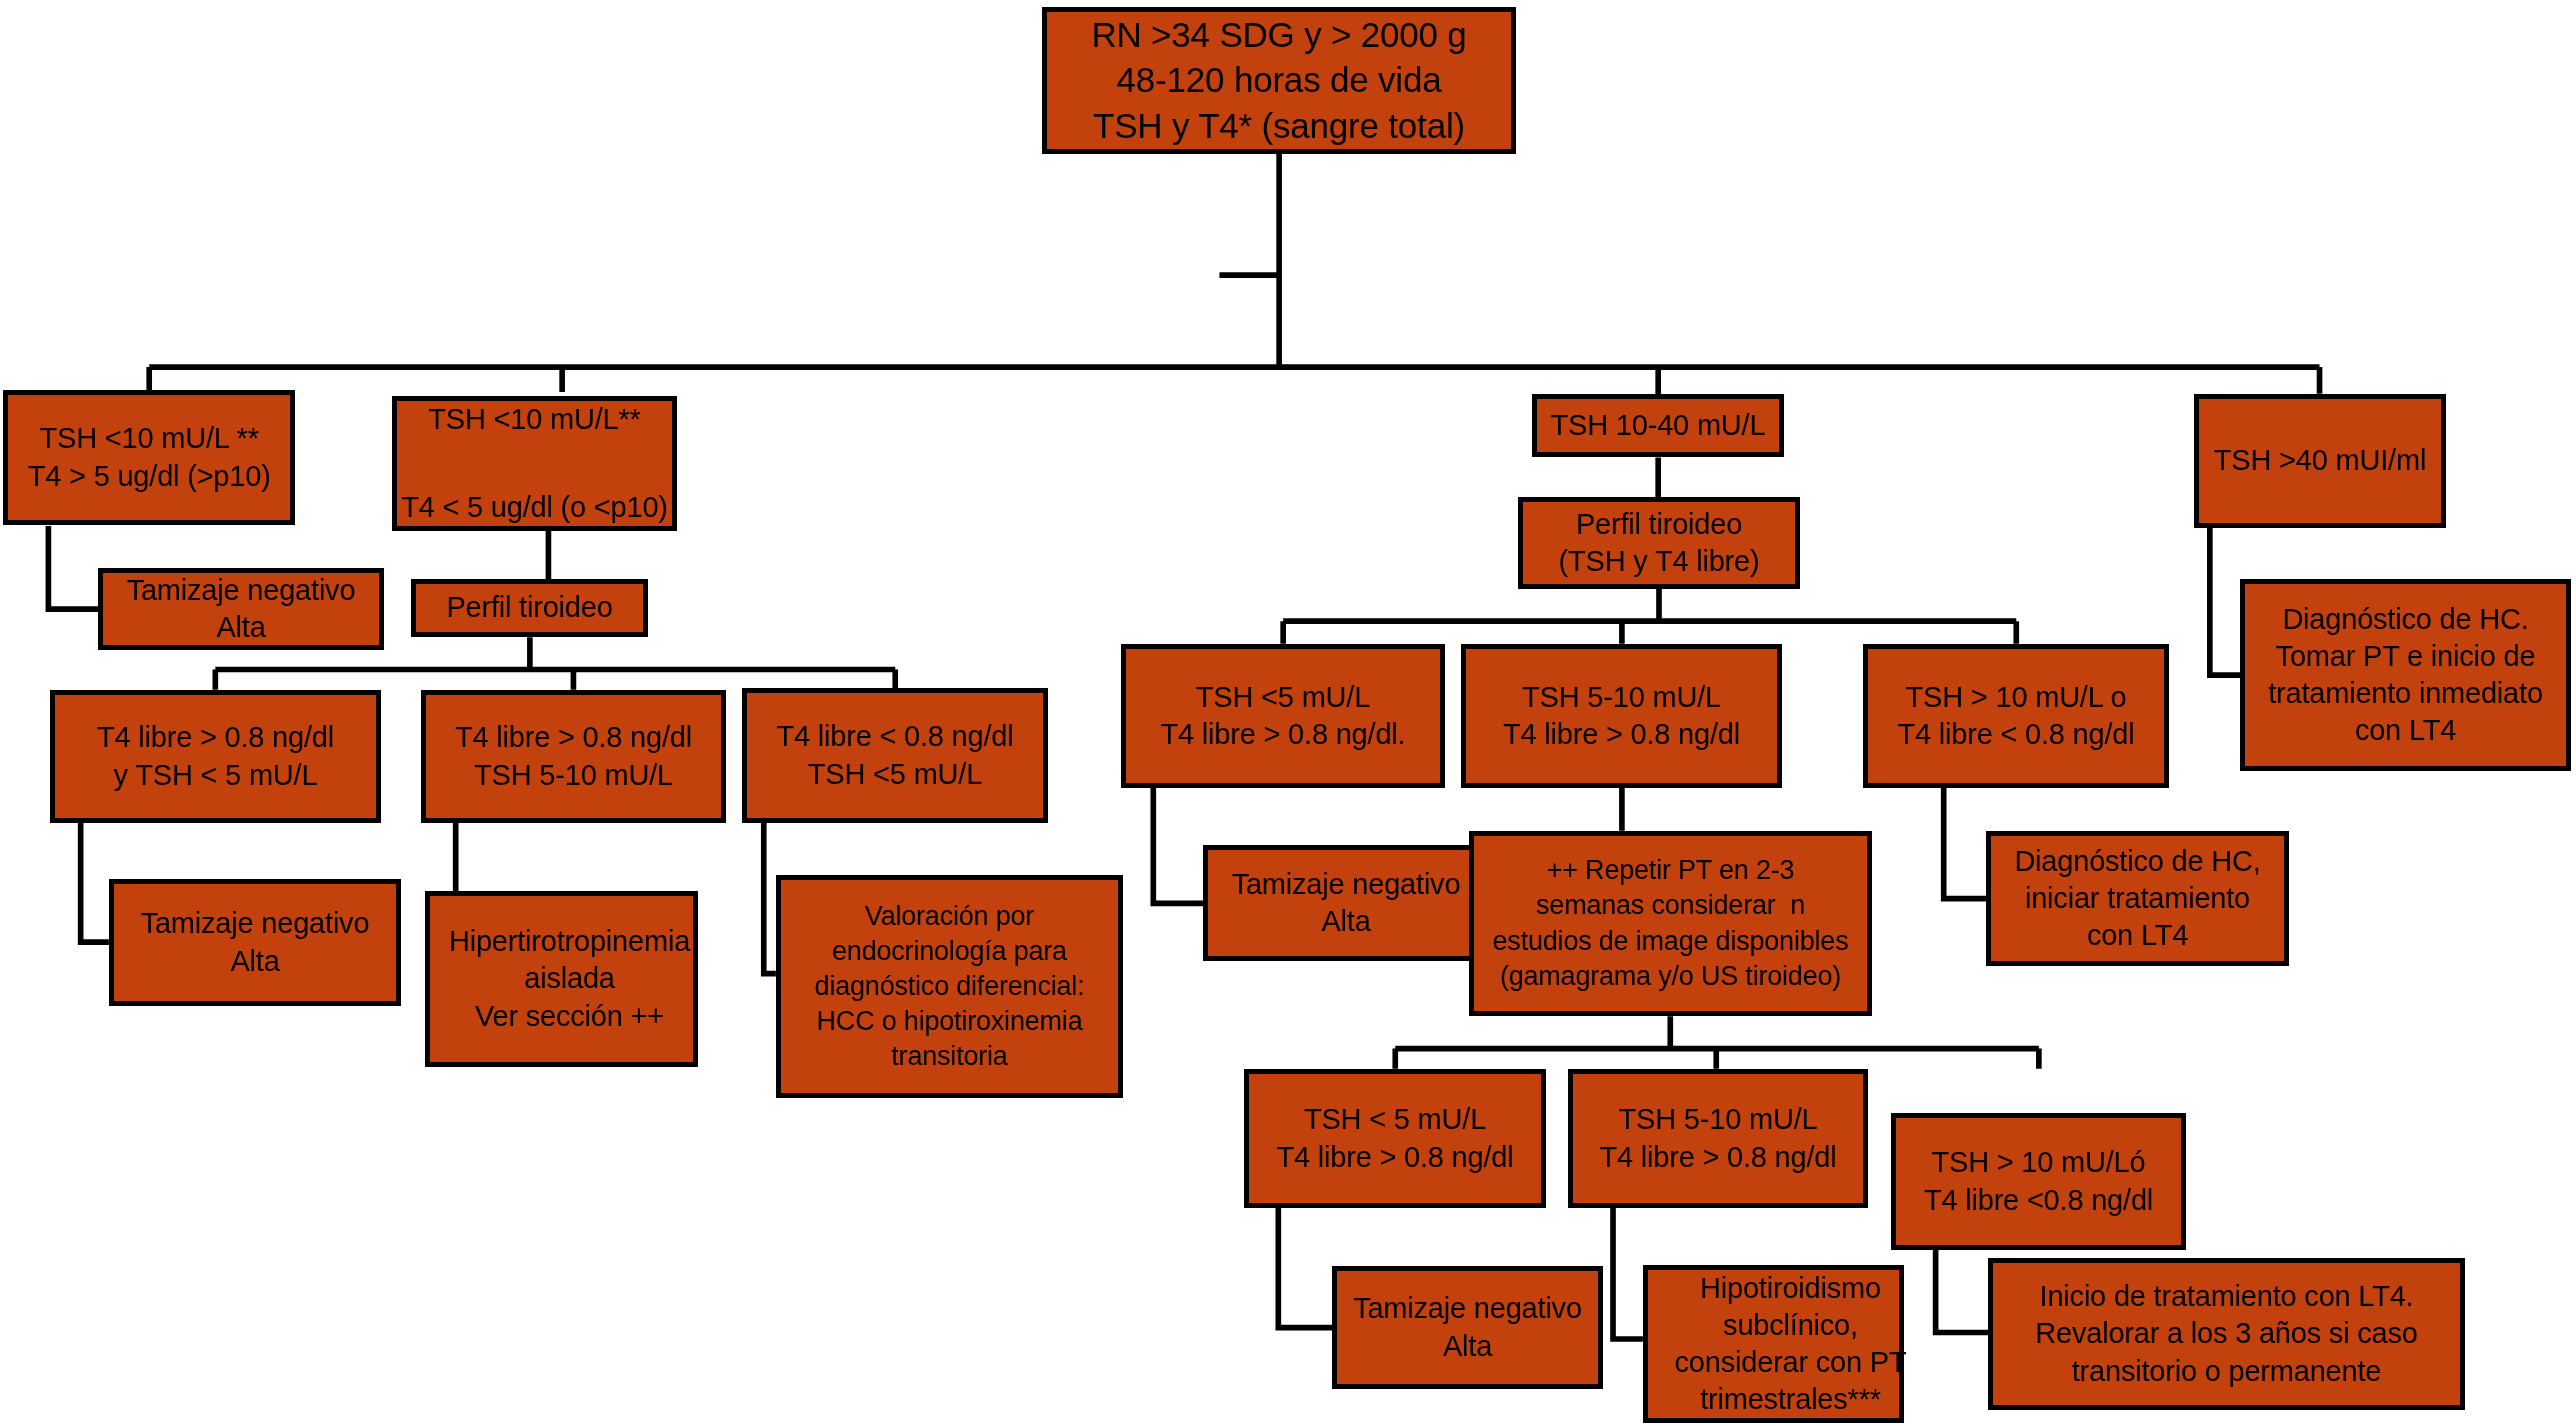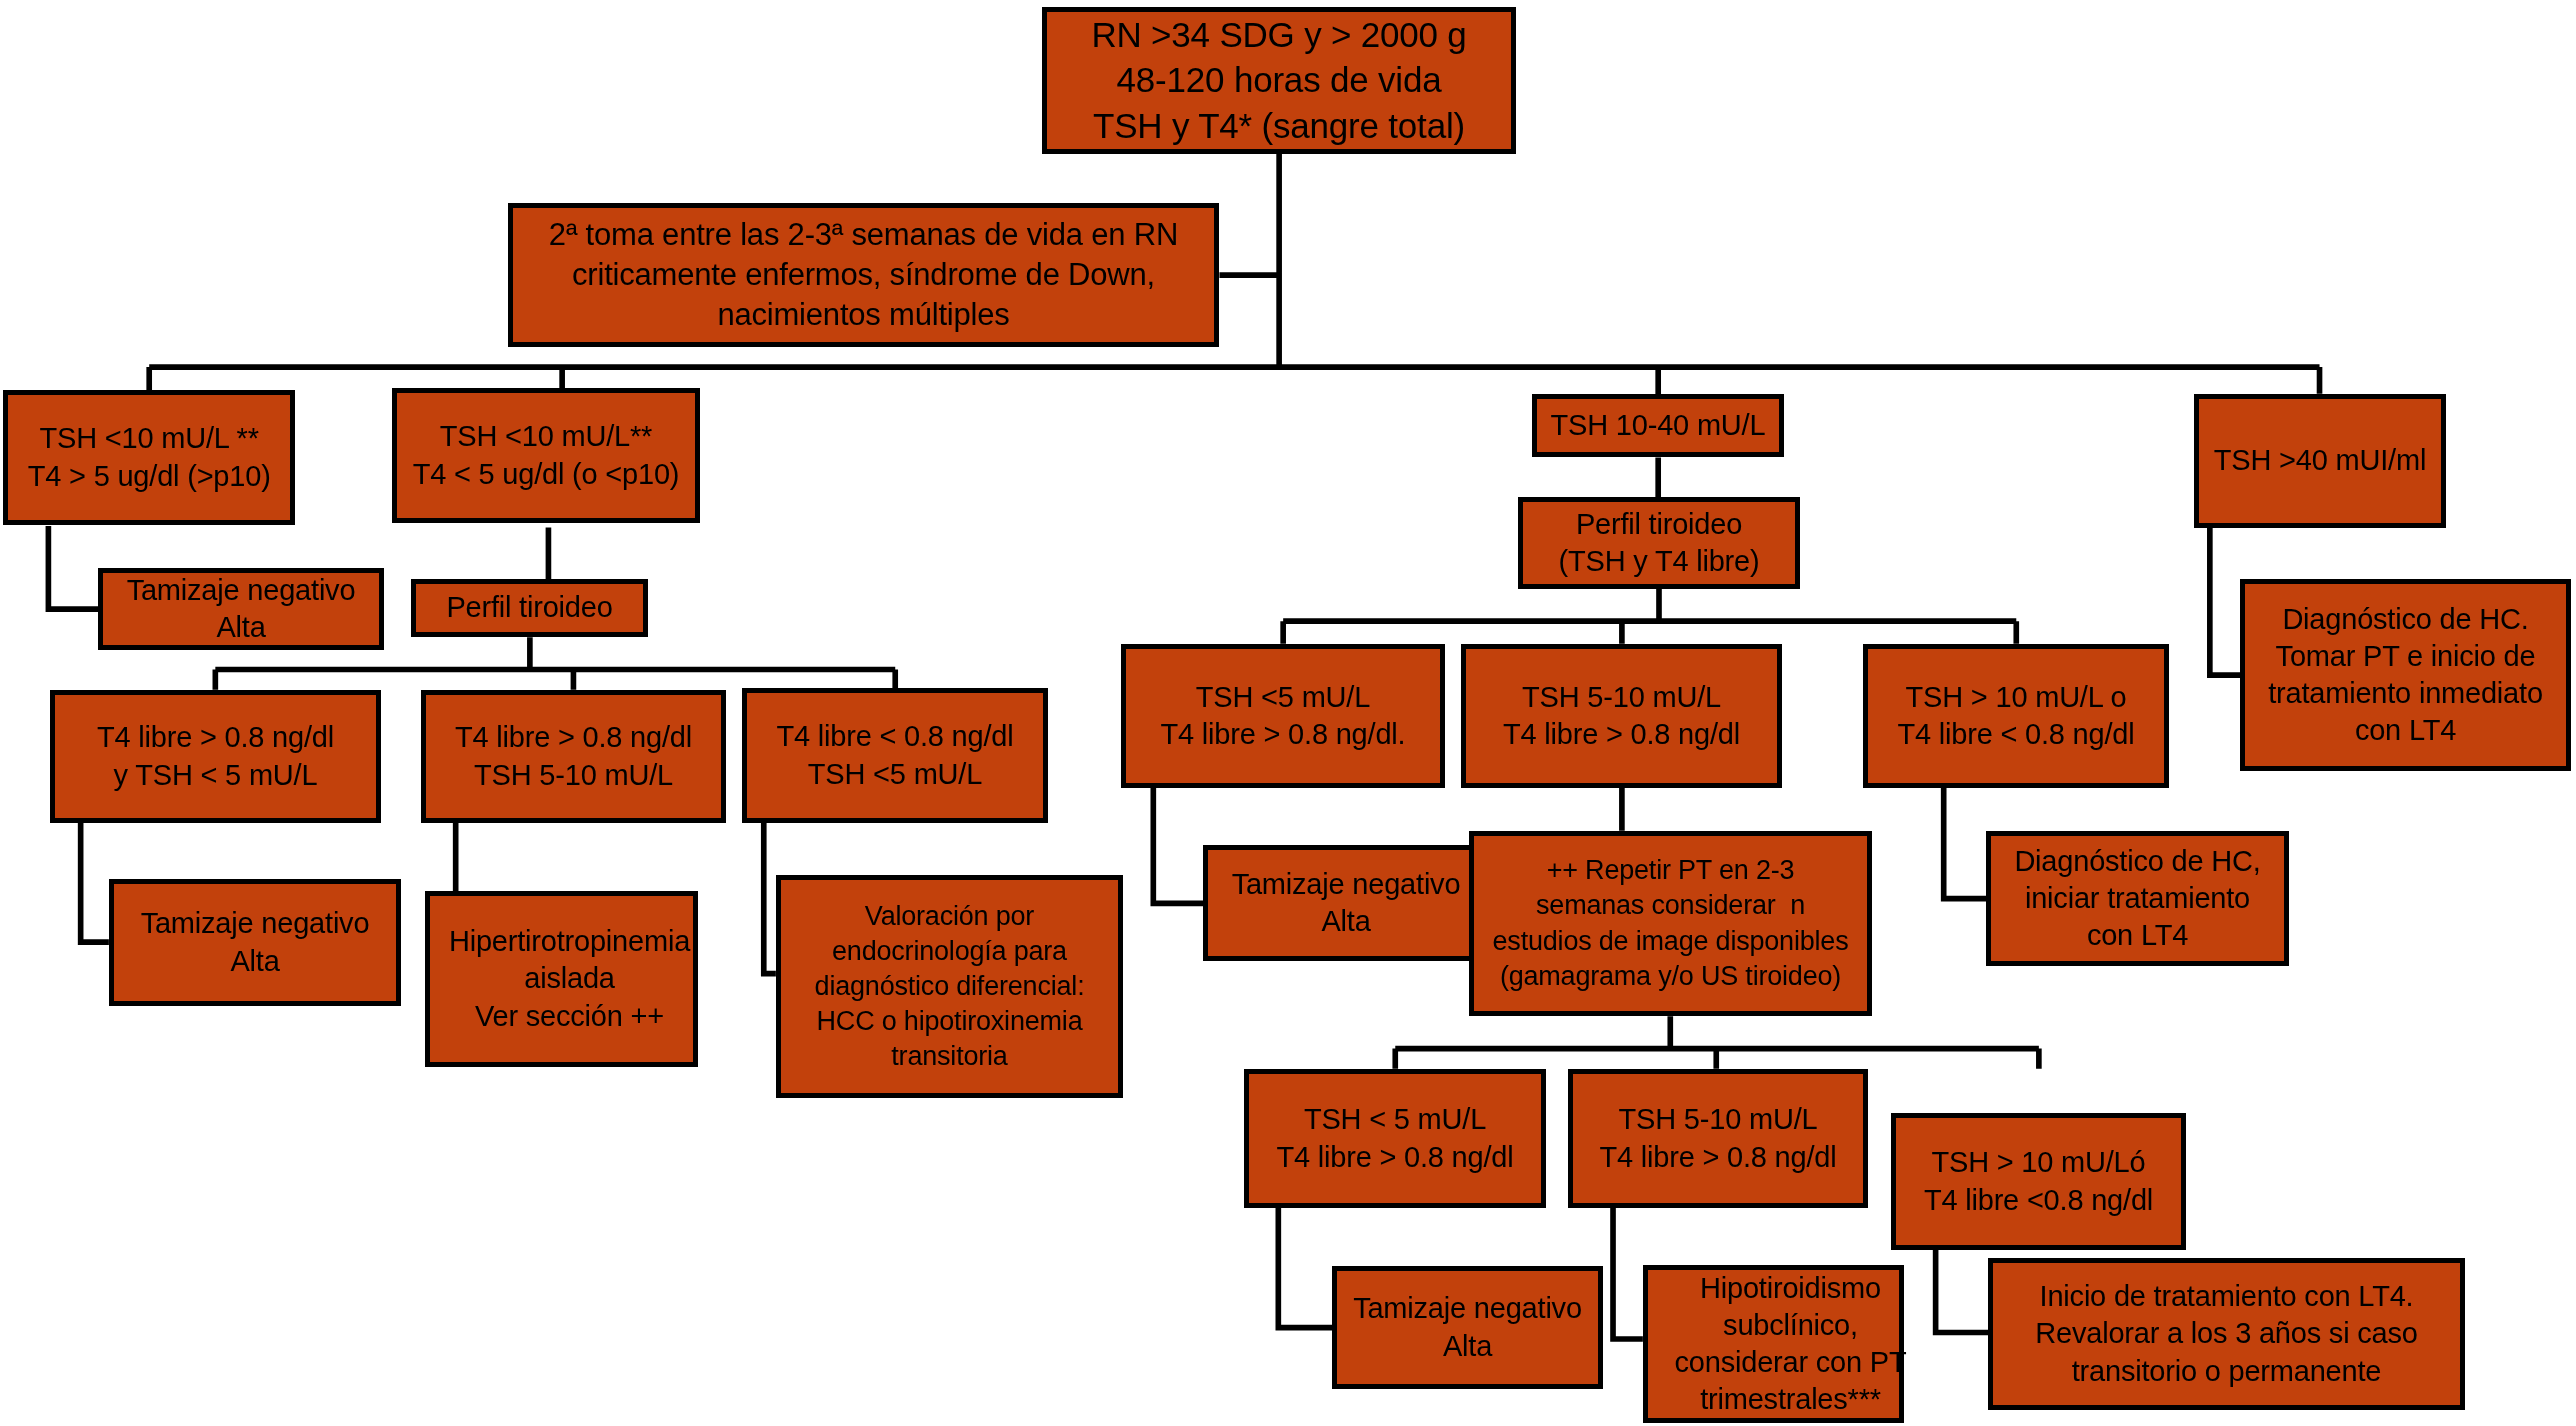--- a/index.html
+++ b/index.html
@@ -32,37 +32,32 @@
              M2071 1260 V1300 M1730 1300 H2528 M1730 1300 V1325 M2128 1300 V1325 M2528 1300 V1325
              M1585 1497 V1646 H1652 M2000 1497 V1660 H2037 M2400 1495 V1652 H2465" fill="none" stroke="#000" stroke-width="7"></path>
   </svg>
 
   <div class="box fs42" style="left:1042px;top:6.5px;width:474px;height:147px;">
     <span>RN &gt;34 SDG y &gt; 2000 g</span>
     <span>48-120 horas de vida</span>
     <span>TSH y T4* (sangre total)</span>
   </div>
 
-  <div class="box fs38" style="left:508px;top:203px;width:711px;height:144px;">
-    <span>2ª toma entre las 2-3ª semanas de vida en RN</span>
-    <span>criticamente enfermos, síndrome de Down,</span>
-    <span>nacimientos múltiples</span>
-  </div>
 
   <div class="box" style="left:3.2px;top:390px;width:292px;height:135px;">
     <span>TSH &lt;10 mU/L **</span>
     <span>T4 &gt; 5 ug/dl (&gt;p10)</span>
   </div>
 
   <div class="box" style="left:98px;top:568px;width:286px;height:82px;">
     <span>Tamizaje negativo</span>
     <span>Alta</span>
   </div>
 
-  <div class="box" style="left:392px;top:388px;width:308px;height:135px;">
+  <div class="box" style="left:392px;top:396px;width:285px;height:135px;justify-content:space-between;">
     <span>TSH &lt;10 mU/L**</span>
     <span>T4 &lt; 5 ug/dl (o &lt;p10)</span>
   </div>
 
   <div class="box" style="left:411px;top:579px;width:237px;height:58px;">
     <span>Perfil tiroideo</span>
   </div>
 
   <div class="box" style="left:50px;top:690px;width:331px;height:133px;">
     <span>T4 libre &gt; 0.8 ng/dl</span>

